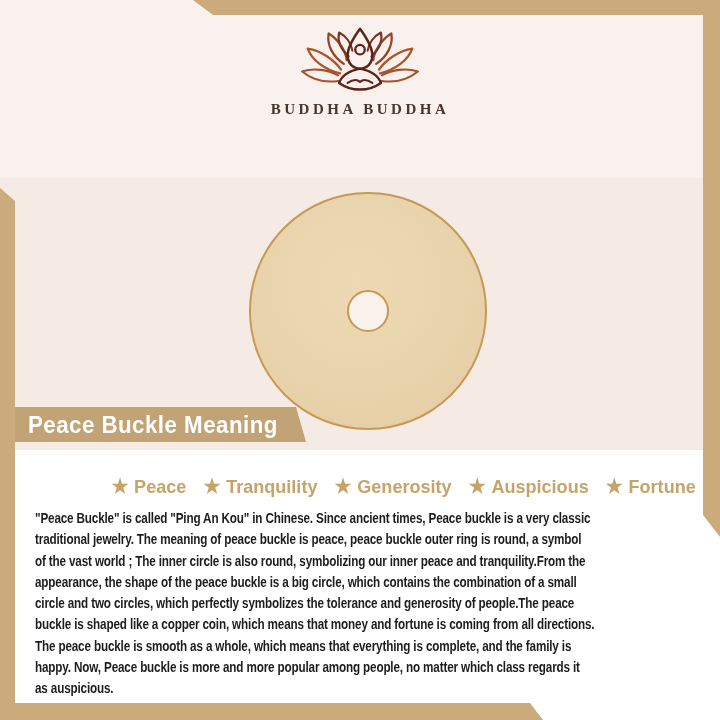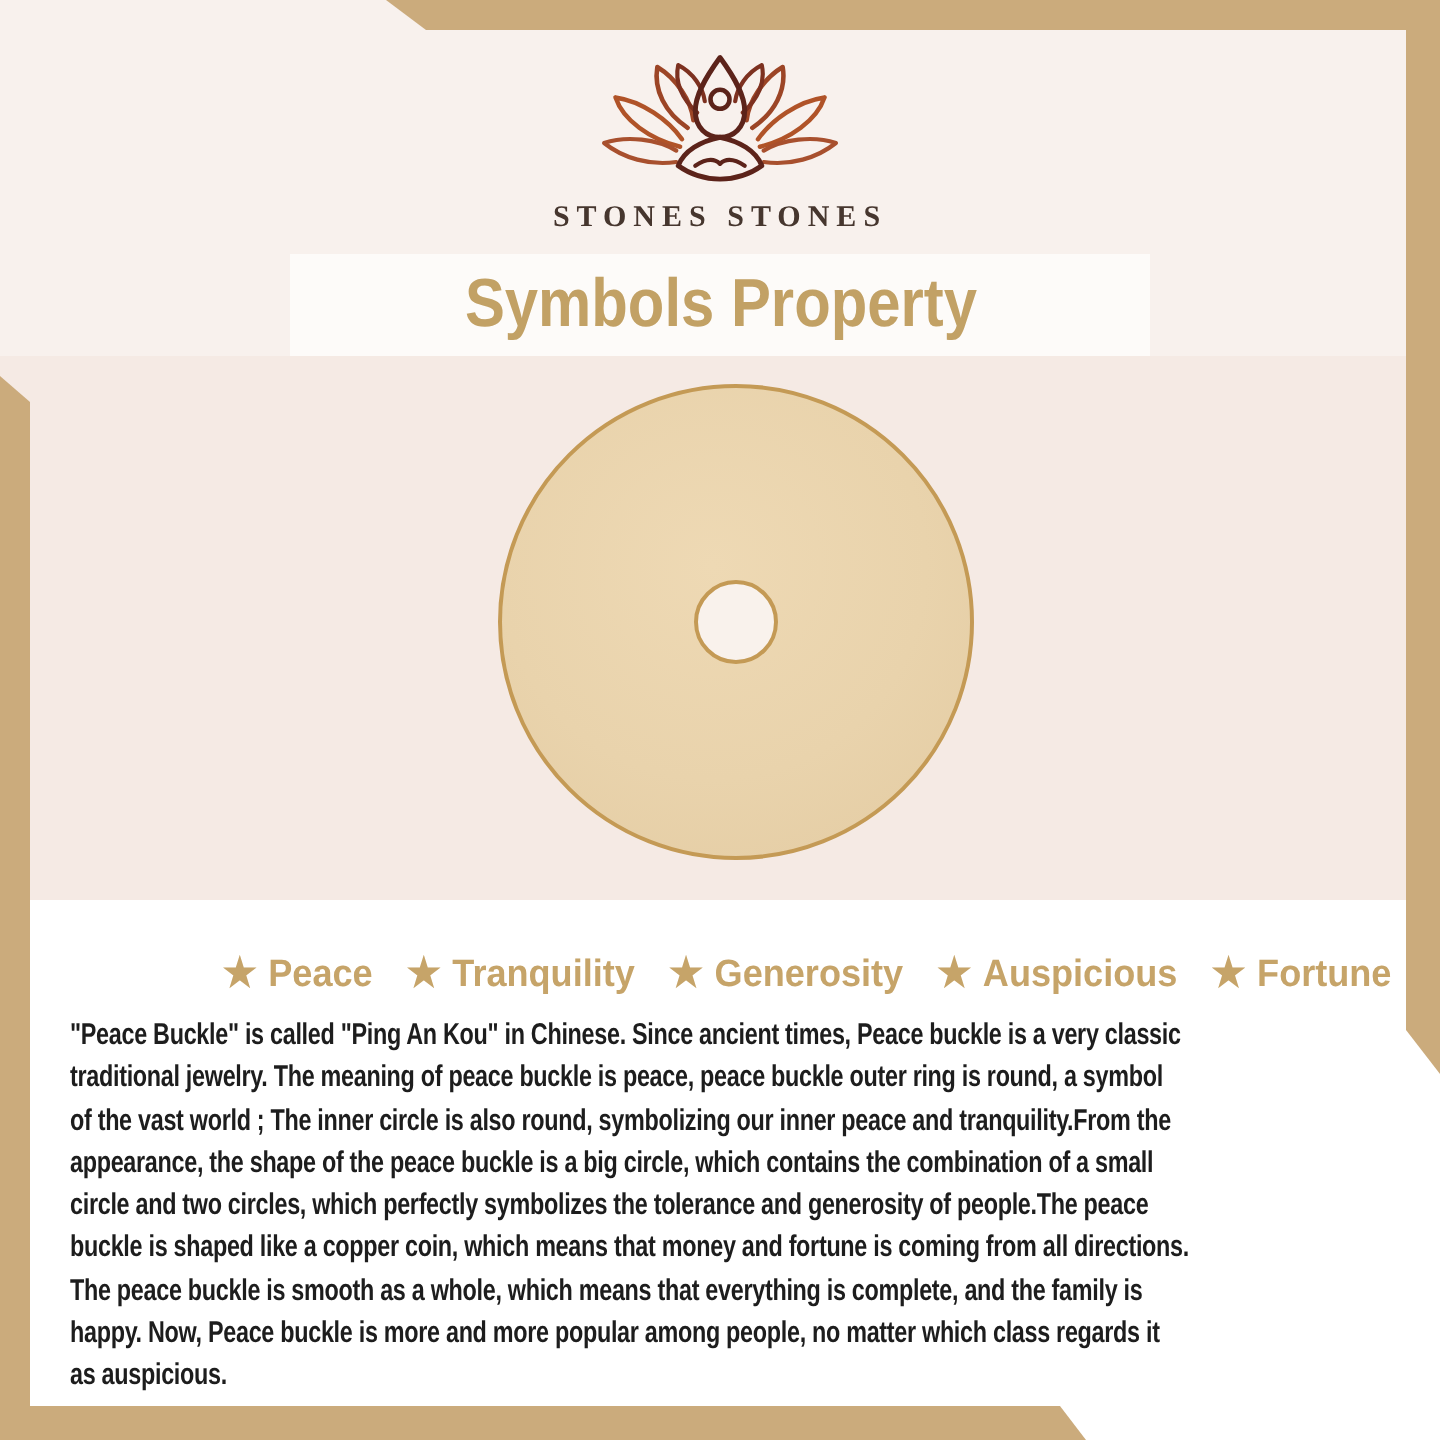--- a/index.html
+++ b/index.html
@@ -86,29 +86,29 @@
     <path d="M77 34 C85 27 89 18 87 9 C79 13 74 21 73 28" stroke="#7d3120" stroke-width="2.2"></path>
 
     <path d="M65 5 C57 16 52 25 52 33 C52 42 58 47 65 47 C72 47 78 42 78 33 C78 25 73 16 65 5 Z" stroke="#5c231a" stroke-width="2.6"></path>
 
     <circle cx="65" cy="27" r="5" stroke="#5c231a" stroke-width="2.4"></circle>
 
     <path d="M65 47 C55 49 46 54 43 62 C50 67 57 69 65 69 C73 69 80 67 87 62 C84 54 75 49 65 47" stroke="#5c231a" stroke-width="2.6"></path>
     <path d="M52 62 C58 58 62 58 65 61 C68 58 72 58 78 62" stroke="#5c231a" stroke-width="2.2"></path>
   </svg>
 
-  <div class="brand">STONES STONES</div>
+  <div class="brand">BUDDHA BUDDHA</div>
 
-  <div class="title-banner">
-    <h1>Symbols Property</h1>
-  </div>
 
   <div class="buckle"></div>
   <div class="buckle-hole"></div>
 
+  <div class="ribbon">
+    <span>Peace Buckle Meaning</span>
+  </div>
 
   <div class="text-panel"></div>
 
   <div class="stars-row">
     <span class="stars-inner" id="stars-inner"><span class="star-item"><span class="star-glyph">★</span><span>Peace</span></span><span class="star-item"><span class="star-glyph">★</span><span>Tranquility</span></span><span class="star-item"><span class="star-glyph">★</span><span>Generosity</span></span><span class="star-item"><span class="star-glyph">★</span><span>Auspicious</span></span><span class="star-item"><span class="star-glyph">★</span><span>Fortune</span></span></span>
   </div>
 
   <div class="body-text" id="body-text">
       <div class="body-line">"Peace Buckle" is called "Ping An Kou" in Chinese. Since ancient times, Peace buckle is a very classic</div>
       <div class="body-line">traditional jewelry. The meaning of peace buckle is peace, peace buckle outer ring is round, a symbol</div>

